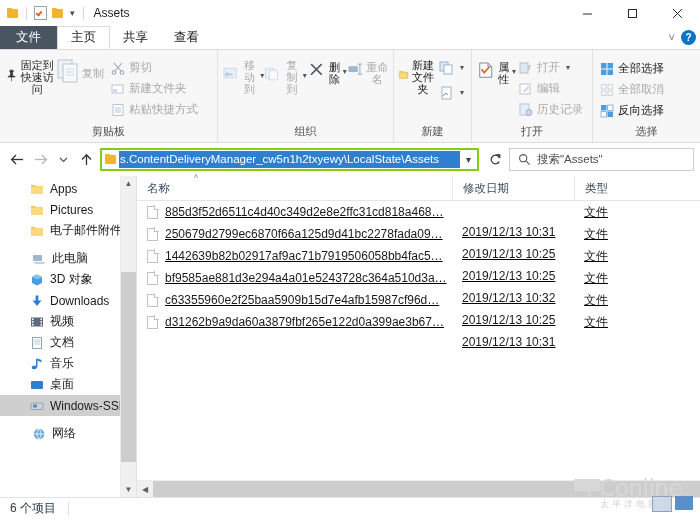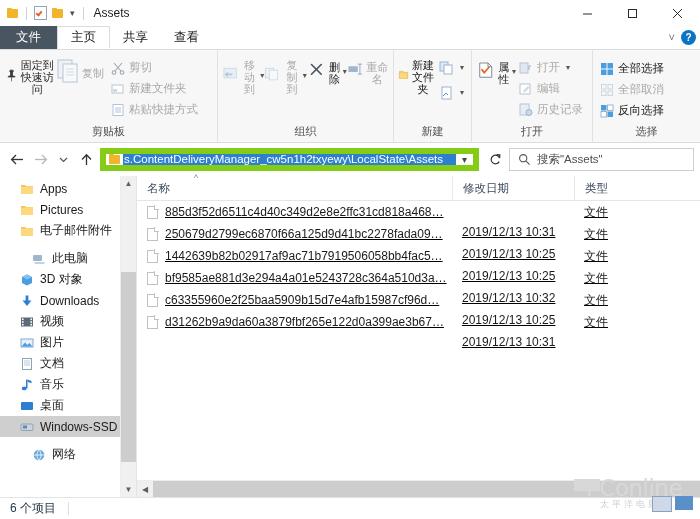--- a/index.html
+++ b/index.html
@@ -53,34 +53,34 @@
 
   
   .i{display:block;position:relative;}
   .i-pin{width:30px;height:30px;}
   .i-doc{width:26px;height:30px;}
 
   
   .addrbar{height:33px;background:#fff;display:flex;align-items:center;padding:0 6px;flex:0 0 auto;gap:0;}
   .navbtn{width:23px;height:25px;display:flex;align-items:center;justify-content:center;}
   .navbtn.dis svg{opacity:.35;}
-  .addrbox{flex:1;height:23px;border:6px solid #84cc16;background:#fff;display:flex;align-items:center;margin:0 4px 0 2px;box-sizing:border-box;overflow:hidden;}
+  .addrbox{flex:1;height:23px;border:2px solid #84cc16;background:#fff;display:flex;align-items:center;margin:0 4px 0 2px;box-sizing:border-box;overflow:hidden;}
   .addr-ico{flex:0 0 auto;margin:0 2px 0 3px;}
   .addr-text{flex:1;font-size:11.5px;color:#fff;background:#2f7fd1;white-space:nowrap;overflow:hidden;line-height:17px;padding:0 1px;}
   .addr-caret{flex:0 0 auto;width:17px;text-align:center;font-size:10px;color:#444;}
   .refreshbtn{width:24px;height:23px;display:flex;align-items:center;justify-content:center;}
   .searchbox{width:185px;height:23px;border:1px solid #cfcfcf;background:#fff;display:flex;align-items:center;box-sizing:border-box;margin-left:2px;}
   .searchbox .ph{font-size:11.5px;color:#4d4d4d;}
 
   
   .content{flex:1;display:flex;min-height:0;position:relative;}
   .navpane{width:136px;flex:0 0 auto;background:#fff;position:relative;overflow:hidden;}
   .navlist{padding-top:2px;}
   .navitem{display:flex;align-items:center;height:21px;padding-left:32px;gap:6px;font-size:12px;color:#1a1a1a;white-space:nowrap;}
-  .navitem.lvl2{padding-left:20px;}
+  .navitem.lvl2{padding-left:30px;}
   .navitem.sel{background:#cfcfcf;}
   .navitem .nlbl{overflow:hidden;}
   .navgap{height:7px;}
   .navscroll{position:absolute;right:0;top:0;width:15px;height:100%;background:#f0f0f0;border-left:1px solid #ededed;}
   .ns-arrow{height:15px;display:flex;align-items:center;justify-content:center;font-size:8px;color:#606060;}
   .ns-arrow.bot{position:absolute;bottom:0;left:0;right:0;}
   .ns-thumb{position:absolute;left:0;right:0;top:96px;height:190px;background:#cdcdcd;}
   .splitter{width:1px;background:#e3e3e3;flex:0 0 auto;}
 
   .filepane{flex:1;display:flex;flex-direction:column;min-width:0;background:#fff;position:relative;}
@@ -479,27 +479,20 @@
                 <rect x="2" y="8.9" width="1.6" height="1.6"></rect>
                 <rect x="10.4" y="3.5" width="1.6" height="1.6"></rect>
                 <rect x="10.4" y="6.2" width="1.6" height="1.6"></rect>
                 <rect x="10.4" y="8.9" width="1.6" height="1.6"></rect>
               </g>
             </svg>
             <span class="nlbl">视频</span>
           </div>
           <div class="navitem lvl2">
             <svg width="14" height="14" viewBox="0 0 14 14" style="flex: 0 0 auto;">
-              <rect x="1" y="3" width="12" height="8" fill="#e8f1fb" stroke="#7ea8d4"></rect>
-              <path d="M1.6 10.4 5 6.5l2.4 2.6L9.4 7l3 3.4z" fill="#4a9ee0"></path>
-            </svg>
-            <span class="nlbl">图片</span>
-          </div>
-          <div class="navitem lvl2">
-            <svg width="14" height="14" viewBox="0 0 14 14" style="flex: 0 0 auto;">
               <rect x="2.5" y="1.5" width="9" height="11" fill="#fff" stroke="#8fa3b8"></rect>
               <g stroke="#b9c8d8">
                 <line x1="4" y1="4" x2="10" y2="4"></line>
                 <line x1="4" y1="6" x2="10" y2="6"></line>
                 <line x1="4" y1="8" x2="10" y2="8"></line>
               </g>
             </svg>
             <span class="nlbl">文档</span>
           </div>
           <div class="navitem lvl2">

